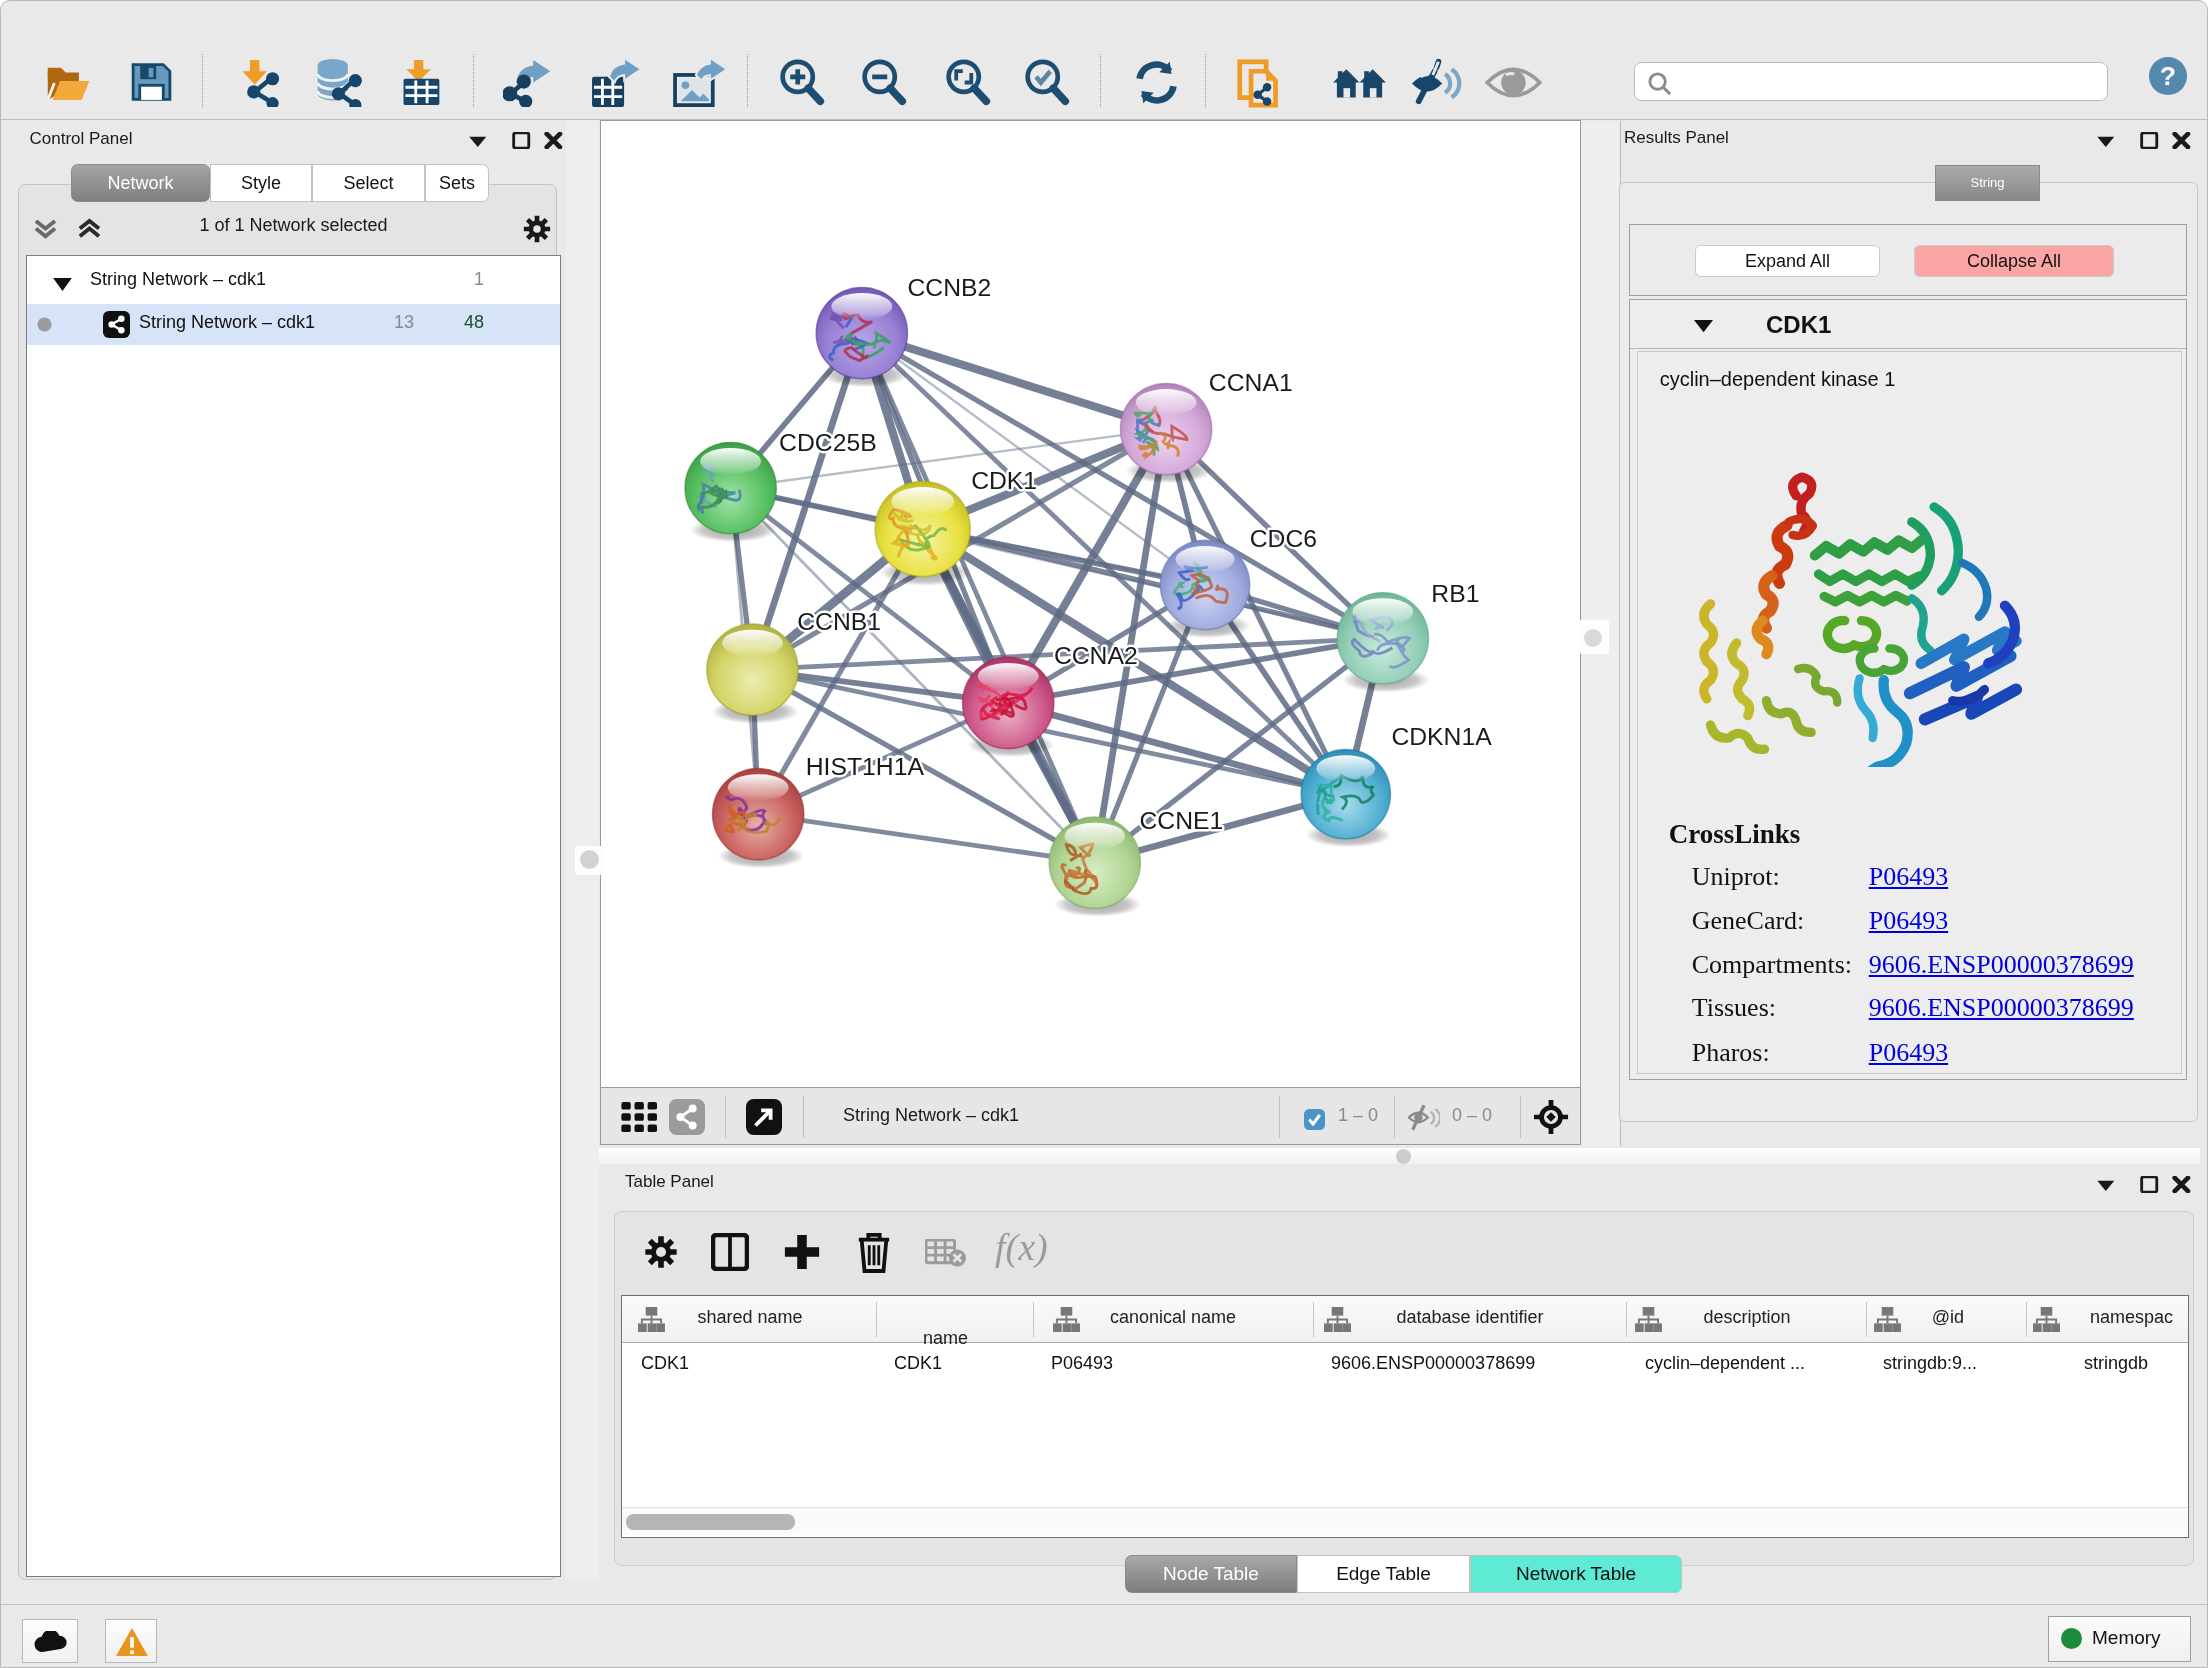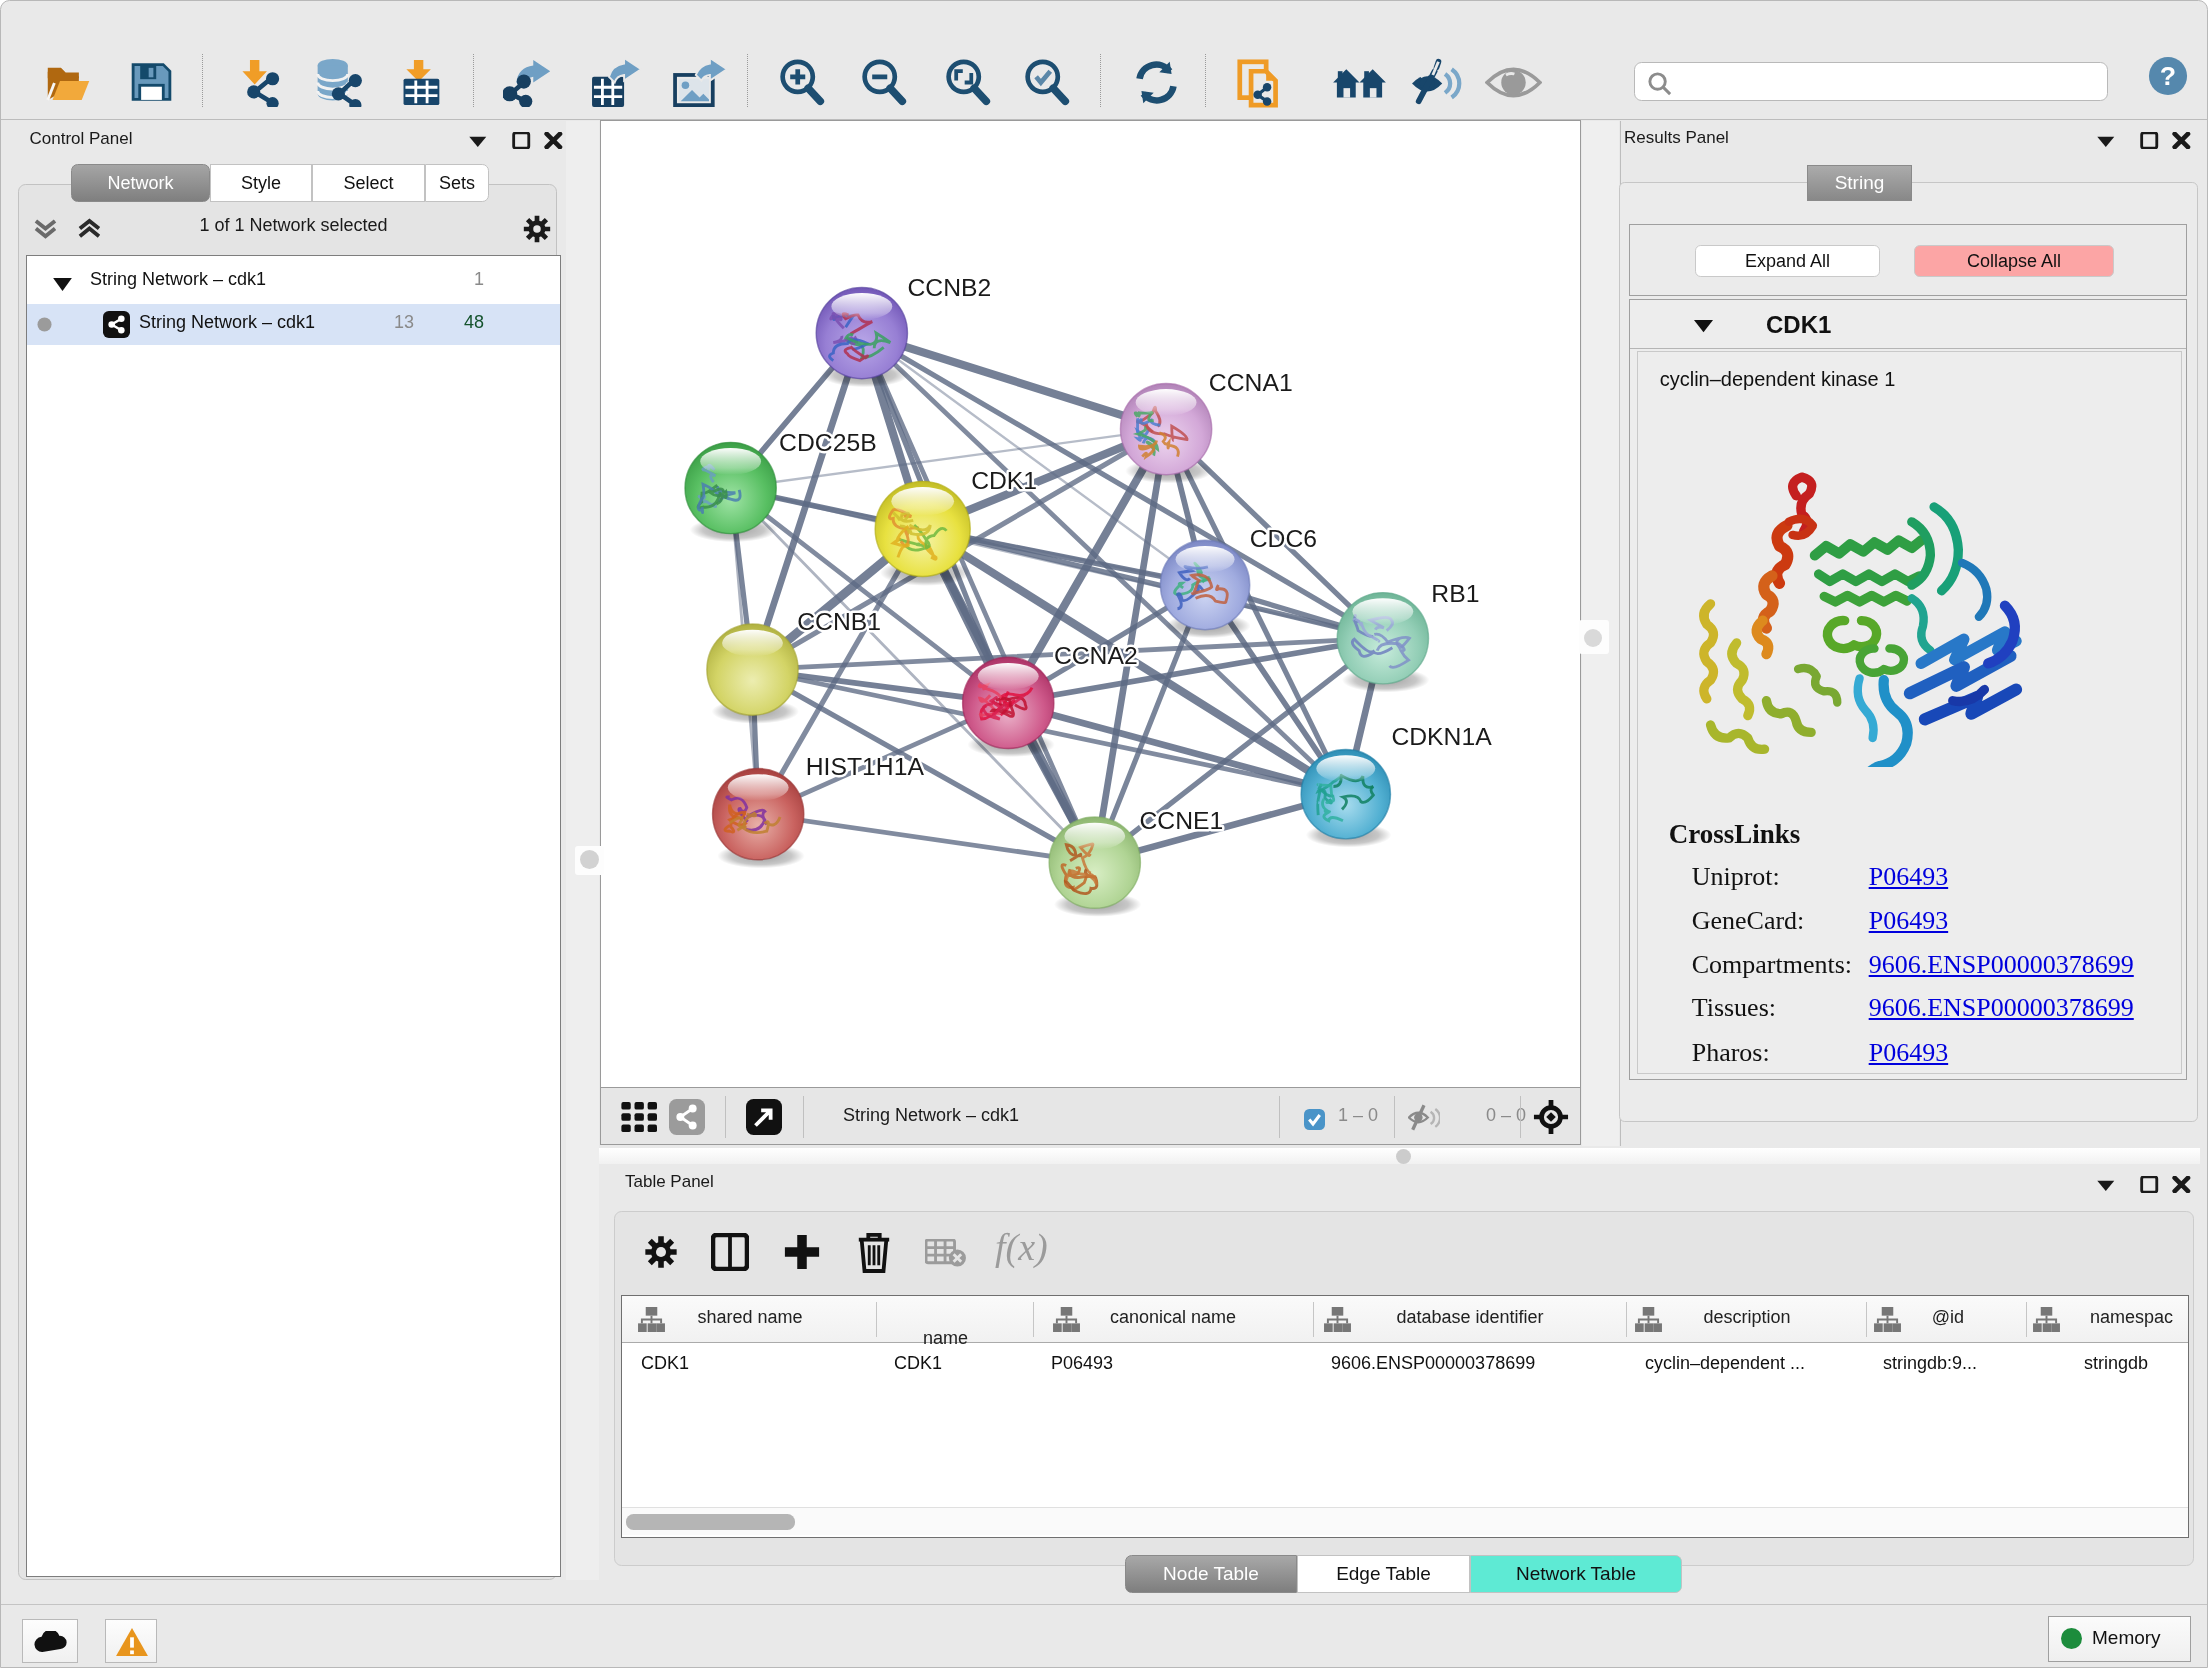--- a/index.html
+++ b/index.html
@@ -583,21 +583,21 @@
     </svg>
     <span style="position:absolute; left:737px; top:17px; font-size:18px; color:#8a8a8a;">1 – 0</span>
     <div style="position:absolute; left:793px; top:7.6px; height:42px; border-left:1px solid #c0c0c0;"></div>
 
     <svg style="position:absolute; left:807px; top:16px" width="32" height="27" viewBox="0 0 34 28">
       <path d="M1 14 Q11 4 21 14 Q11 24 1 14 z" fill="none" stroke="#8a8a8a" stroke-width="2.5"></path>
       <circle cx="11" cy="14" r="4.5" fill="#8a8a8a"></circle>
       <path d="M24 8 a9 8 0 0 1 0 13 M29 5 a13 12 0 0 1 0 19" stroke="#b5b5b5" stroke-width="2.5" fill="none"></path>
       <path d="M17 1 L5 27" stroke="#8a8a8a" stroke-width="3.5"></path>
     </svg>
-    <span style="position:absolute; left:885px; top:17px; font-size:18px; color:#8a8a8a;">0 – 0</span>
+    <span style="position:absolute; left:851px; top:17px; font-size:18px; color:#8a8a8a;">0 – 0</span>
     <div style="position:absolute; left:919px; top:7.6px; height:42px; border-left:1px solid #c0c0c0;"></div>
 
     <svg style="position:absolute; left:932px; top:11.4px" width="36" height="36" viewBox="0 0 38 38">
       <circle cx="19" cy="19" r="10" fill="none" stroke="#111" stroke-width="5"></circle>
       <path d="M19 1 v9 M19 28 v9 M1 19 h9 M28 19 h9" stroke="#111" stroke-width="5"></path>
       <path d="M19 14 l5 5 l-5 5 l-5 -5 z" fill="#111"></path>
     </svg>
   </div>
 
   <div style="position:absolute; left:565px; top:120px; width:33px; height:1459px; background:#eeeeee;"></div>
@@ -612,21 +612,21 @@
   <div id="resultspanel">
     <div class="ptitle" style="left:1623px; top:127px;">Results Panel</div>
     <svg class="wbtns" style="left:2096px; top:131px" width="95" height="17" viewBox="0 0 100 18">
       <path d="M0 5 l18 0 l-9 11 z" fill="#1a1a1a"></path>
       <rect x="47" y="1" width="16" height="16" fill="none" stroke="#1a1a1a" stroke-width="3" rx="2"></rect>
       <path d="M82 2 L96 16 M96 2 L82 16" stroke="#1a1a1a" stroke-width="5" stroke-linecap="round"></path>
     </svg>
 
     <div style="position:absolute; left:1618px; top:181px; width:579px; height:940px; background:#ebebeb; border:1px solid #c6c6c6; border-radius:5.7px;"></div>
 
-    <div style="position:absolute; left:1806px; top:164px; width:105px; height:36px; background:linear-gradient(#ababab,#888888); border:1px solid #8a8a8a; border-radius:0; color:#ffffff; font-size:19px; text-align:center; line-height:34px;">String</div>
+    <div style="position:absolute; left:1934px; top:164px; width:105px; height:36px; background:linear-gradient(#ababab,#888888); border:1px solid #8a8a8a; border-radius:0; color:#ffffff; font-size:13px; text-align:center; line-height:34px;">String</div>
 
     <div style="position:absolute; left:1628px; top:223px; width:558px; height:72px; border:1px solid #9f9f9f; background:#ebebeb;">
       <div style="position:absolute; left:65px; top:20px; width:185px; height:32px; background:#ffffff; border:1px solid #c9c9c9; border-radius:5.7px; font-size:18px; text-align:center; line-height:30px; color:#111;">Expand All</div>
       <div style="position:absolute; left:284px; top:20px; width:200px; height:32px; background:#fca5a5; border:1px solid #c9c9c9; border-radius:5.7px; font-size:18px; text-align:center; line-height:30px; color:#111;">Collapse All</div>
     </div>
 
     <div style="position:absolute; left:1628px; top:298px; width:558px; height:781px; border:1px solid #9f9f9f; background:#ededed;">
       <div style="position:absolute; left:0; top:0; width:100%; height:49px; border-bottom:1px solid #b5b5b5;">
         <svg style="position:absolute; left:63px; top:19px" width="21" height="14.3" viewBox="0 0 22 15">
             <path d="M1 1 h20 l-10 13 z" fill="#111"></path>

